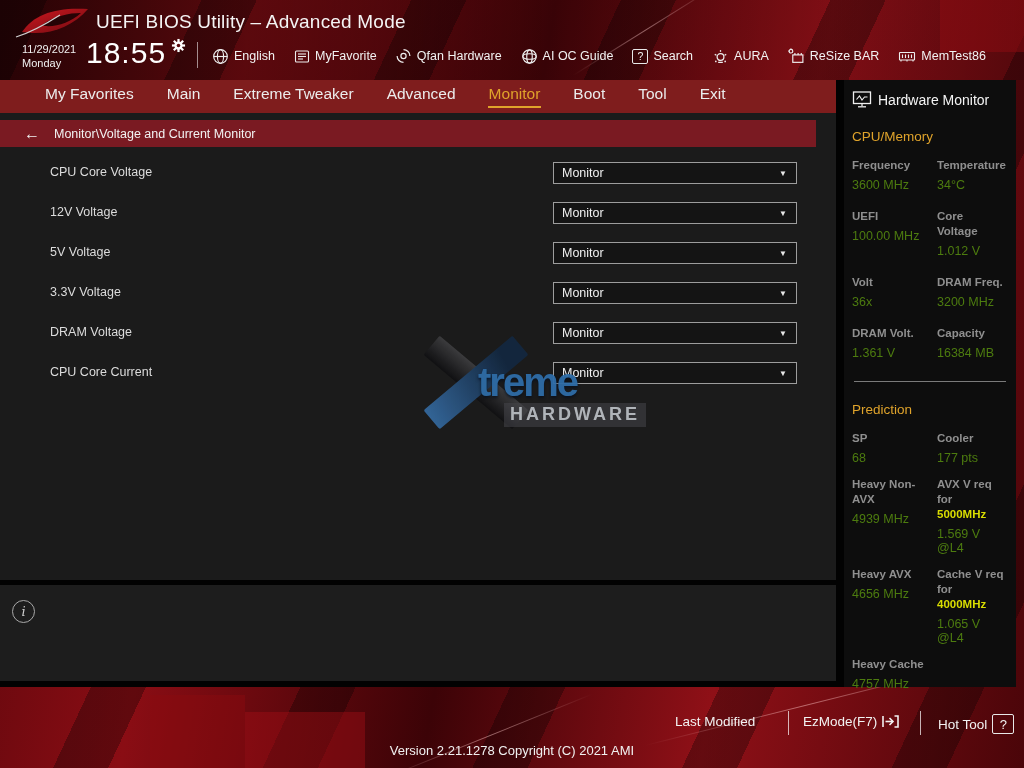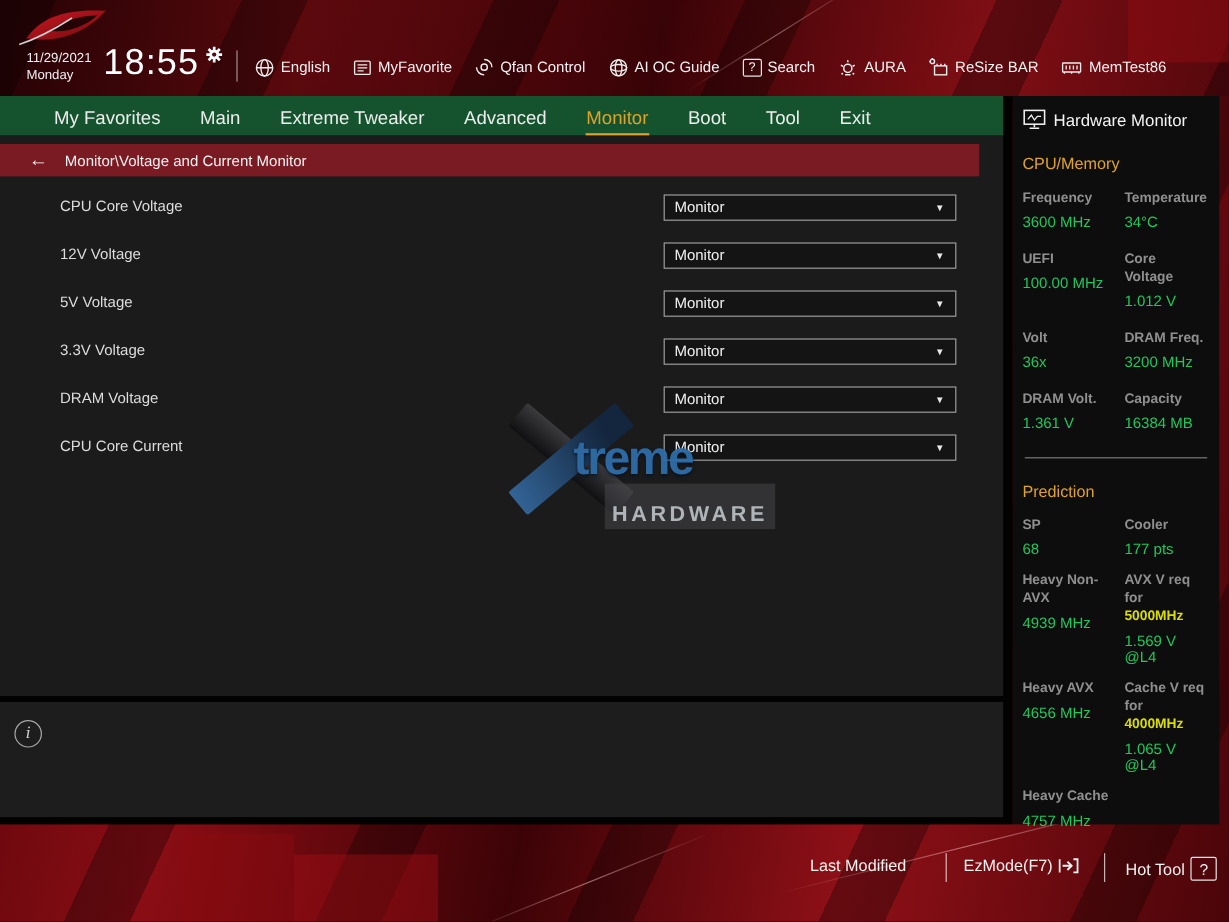--- a/index.html
+++ b/index.html
@@ -29,22 +29,22 @@
   .time-gear { position:absolute; left:171px; top:38px; }
   .banner-sep { position:absolute; left:197px; top:42px; width:1px; height:26px; background:rgba(255,255,255,0.55); }
   .toolbar { position:absolute; left:212px; top:44px; height:24px; display:flex; align-items:center; gap:19px; }
   .tb-item { display:flex; align-items:center; gap:5px; font-size:12.5px; color:#f2f2f2; cursor:pointer; white-space:nowrap; }
   .tb-item svg { display:block; }
   .qbox { display:inline-flex; align-items:center; justify-content:center;
     width:16px; height:15px; border:1px solid #e8e8e8; border-radius:2px; font-size:10.5px; color:#f2f2f2; }
 
   
   .left-stack { position:absolute; left:0; top:80px; width:844px; height:607px; background:#020202; }
-  .nav { position:absolute; left:0; top:0; width:836px; height:33px; background:#14532d;
-         display:flex; align-items:flex-end; gap:31px; padding-left:44px; }
+  .nav { position:absolute; left:0; top:0; width:836px; height:33px; background:#7f1d1d;
+         display:flex; align-items:flex-start; gap:31px; padding-left:44px; }
   .tab { font-size:15.5px; color:#ececec; cursor:pointer; padding:5px 1px 3px; border-bottom:2px solid transparent; white-space:nowrap; }
   .tab.active { color:#dfa32b; border-bottom-color:#dfa32b; }
   .content { position:absolute; left:0; top:33px; width:836px; height:467px; background:#1b1b1b; }
   .breadcrumb { position:absolute; left:0; top:7px; width:816px; height:27px; background:#7a1a22;
                 display:flex; align-items:center; color:#f2f2f2; }
   .bc-arrow { margin-left:24px; font-size:16px; line-height:1; cursor:pointer; }
   .bc-text { margin-left:14px; font-size:12.5px; }
   .srow { position:absolute; left:0; width:884px; height:24px; }
   .srow-label { position:absolute; left:50px; top:3px; font-size:12.5px; color:#dcdcdc; }
   .dropdown { position:absolute; left:553px; top:0; width:244px; height:22px; background:#141414;
@@ -57,29 +57,29 @@
                font-family:"DejaVu Serif", serif; font-style:italic; font-size:13px; color:#cfcfcf; }
 
   
   .watermark { position:absolute; left:416px; top:340px; width:210px; height:90px; z-index:50; opacity:0.95; pointer-events:none; }
   .wm-bar { position:absolute; width:116px; height:25px; border-radius:2px; }
   .wm-dark { left:2px; top:30px; transform:rotate(40deg); background:linear-gradient(180deg,#3d3d3f,#101012); }
   .wm-blue { left:2px; top:30px; transform:rotate(-40deg); background:linear-gradient(100deg,#35699e,#13273f 80%); }
   .wm-text { position:absolute; left:62px; top:20px; font-size:40px; font-weight:bold; letter-spacing:-2px;
              color:#2e6da8; text-shadow:0 2px 3px rgba(5,15,30,0.8); }
   .wm-sub { position:absolute; left:88px; top:63px; font-size:18px; font-weight:bold; letter-spacing:3px;
-            color:#b9bdc2; background:rgba(72,72,78,0.55); padding:15px 6px 2px; }
+            color:#b9bdc2; background:rgba(72,72,78,0.55); padding:1px 6px 2px; }
 
   
   .sidebar { position:absolute; left:844px; top:80px; width:172px; height:607px; background:#0d0d0d; padding:8px 8px 0 8px; }
   .sb-title { display:flex; align-items:center; gap:6px; font-size:14px; color:#f4f4f4; margin-top:2px; }
   .sb-heading { color:#dfa32b; font-size:13.5px; margin:20px 0 14px; }
   .sb-grid { display:grid; grid-template-columns:85px 1fr; row-gap:17px; }
   .sb-label { font-size:11.5px; color:#8f8f8f; line-height:15px; padding-right:4px;font-weight:bold; }
-  .sb-value { font-size:12.5px; color:#22c55e; margin-top:5px; }
+  .sb-value { font-size:12.5px; color:#4d7c0f; margin-top:5px; }
   .hl { color:#d9dd00; }
   .sb-divider { border:none; border-top:1px solid #7a7a7a; margin:21px 2px 0 2px; }
   .pred-grid { row-gap:12px; }
 
   
   .footer { position:absolute; left:0; top:687px; width:1024px; height:58px; }
   .f-item { position:absolute; top:27px; font-size:13.5px; color:#f2f2f2; cursor:pointer; display:flex; align-items:center; gap:5px; white-space:nowrap; }
   .f-sep { position:absolute; top:24px; width:1px; height:24px; background:rgba(255,255,255,0.7); }
   .version { position:absolute; left:0; top:56px; width:1024px; text-align:center; font-size:13px; color:#f0f0f0; }
 </style>
@@ -98,20 +98,21 @@
     <defs>
         <linearGradient id="rg" x1="0" y1="0" x2="1" y2="1">
       <stop offset="0" stop-color="#d01820"></stop>
           <stop offset="1" stop-color="#6e0a10"></stop>
     </linearGradient>
       </defs>
     <path d="M8 28 C20 10 42 3 74 5 C60 21 40 30 18 29 Z" fill="url(#rg)"></path>
     <path d="M28 21 C40 12 55 9 67 9 C57 18 43 23 31 22 Z" fill="#250305"></path>
     <path d="M2 33 C18 28 32 20 46 11" stroke="#cfcfcf" stroke-width="1.3" fill="none"></path>
   </svg>
+  <div class="app-title">UEFI BIOS Utility – Advanced Mode</div>
   <div class="date-block">
     <div>11/29/2021</div>
     <div>Monday</div>
   </div>
   <div class="time-block">18:55</div>
   <svg class="time-gear" width="15" height="15" viewBox="0 0 16 16">
     <g stroke="#ffffff" stroke-width="2.4">
       <line x1="8" y1="1" x2="8" y2="15"></line>
         <line x1="1" y1="8" x2="15" y2="8"></line>
       <line x1="3" y1="3" x2="13" y2="13"></line>
@@ -139,21 +140,21 @@
           <line x1="4" y1="10" x2="9" y2="10"></line>
       </svg>
       <span>MyFavorite</span>
     </div>
     <div class="tb-item">
       <svg width="16" height="16" viewBox="0 0 16 16" fill="none" stroke="#ededed" stroke-width="1.2">
         <circle cx="7.5" cy="8" r="2.6"></circle>
         <path d="M7.5 1.6 A6.4 6.4 0 0 1 13.9 8"></path>
         <path d="M7.5 14.4 A6.4 6.4 0 0 1 1.1 8"></path>
       </svg>
-      <span>Qfan Control</span>
+      <span>Qfan Hardware</span>
     </div>
     <div class="tb-item">
       <svg width="17" height="17" viewBox="0 0 16 16" fill="none" stroke="#ededed" stroke-width="1.1">
         <circle cx="8" cy="8" r="6.3"></circle>
           <ellipse cx="8" cy="8" rx="6.3" ry="2.6"></ellipse>
           <ellipse cx="8" cy="8" rx="2.6" ry="6.3"></ellipse>
       </svg>
       <span>AI OC Guide</span>
     </div>
     <div class="tb-item">
@@ -368,13 +369,14 @@
       <line x1="3.5" y1="7.5" x2="10.5" y2="7.5"></line>
         <path d="M7.5 4 L11 7.5 L7.5 11"></path>
       <path d="M12.5 2 h3.5 v11 h-3.5"></path>
     </svg>
   </span>
   <div class="f-sep" style="left:920px"></div>
   <span class="f-item" style="left:938px">
     <span>Hot Tool</span>
     <span class="qbox" style="width:22px;height:20px;font-size:13px;">?</span>
   </span>
+  <div class="version">Version 2.21.1278 Copyright (C) 2021 AMI</div>
 </div>
 
 </body></html>

